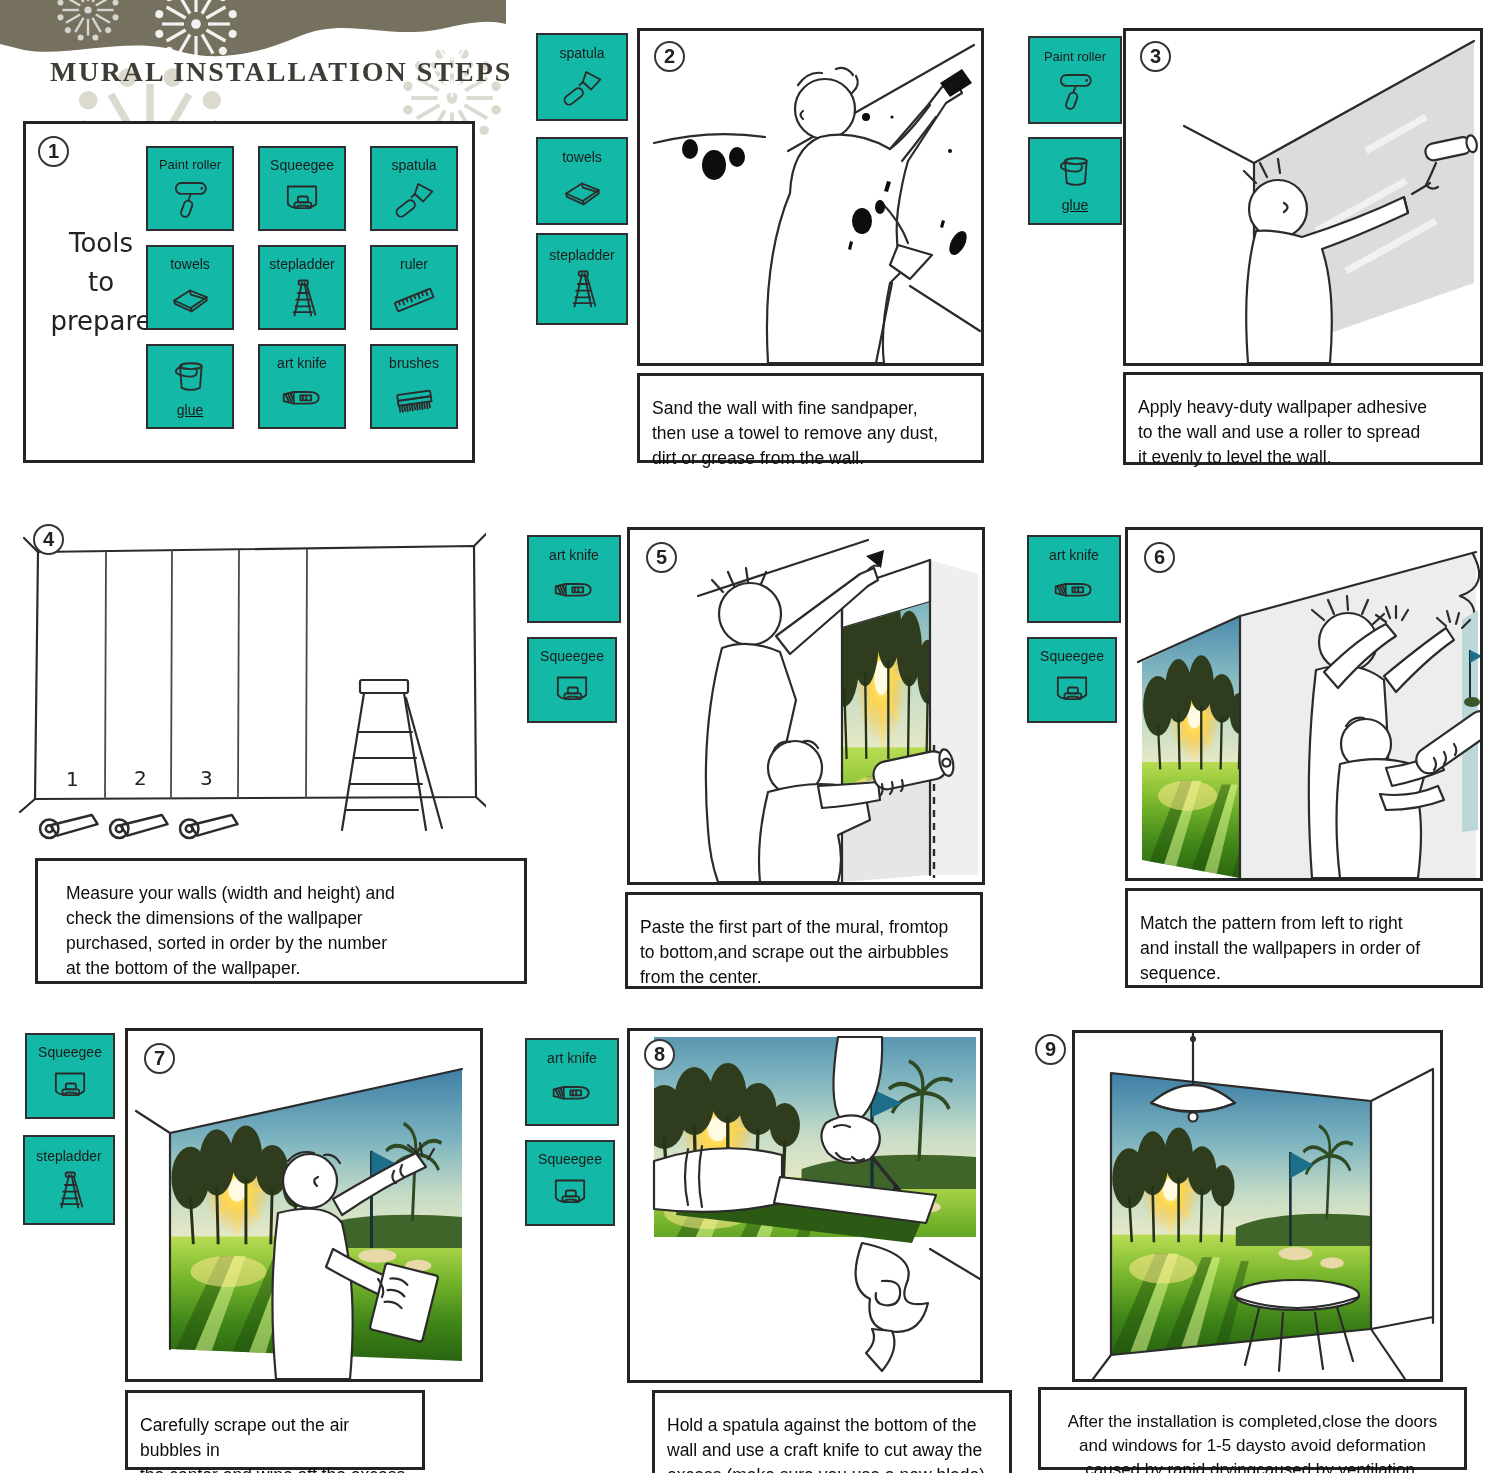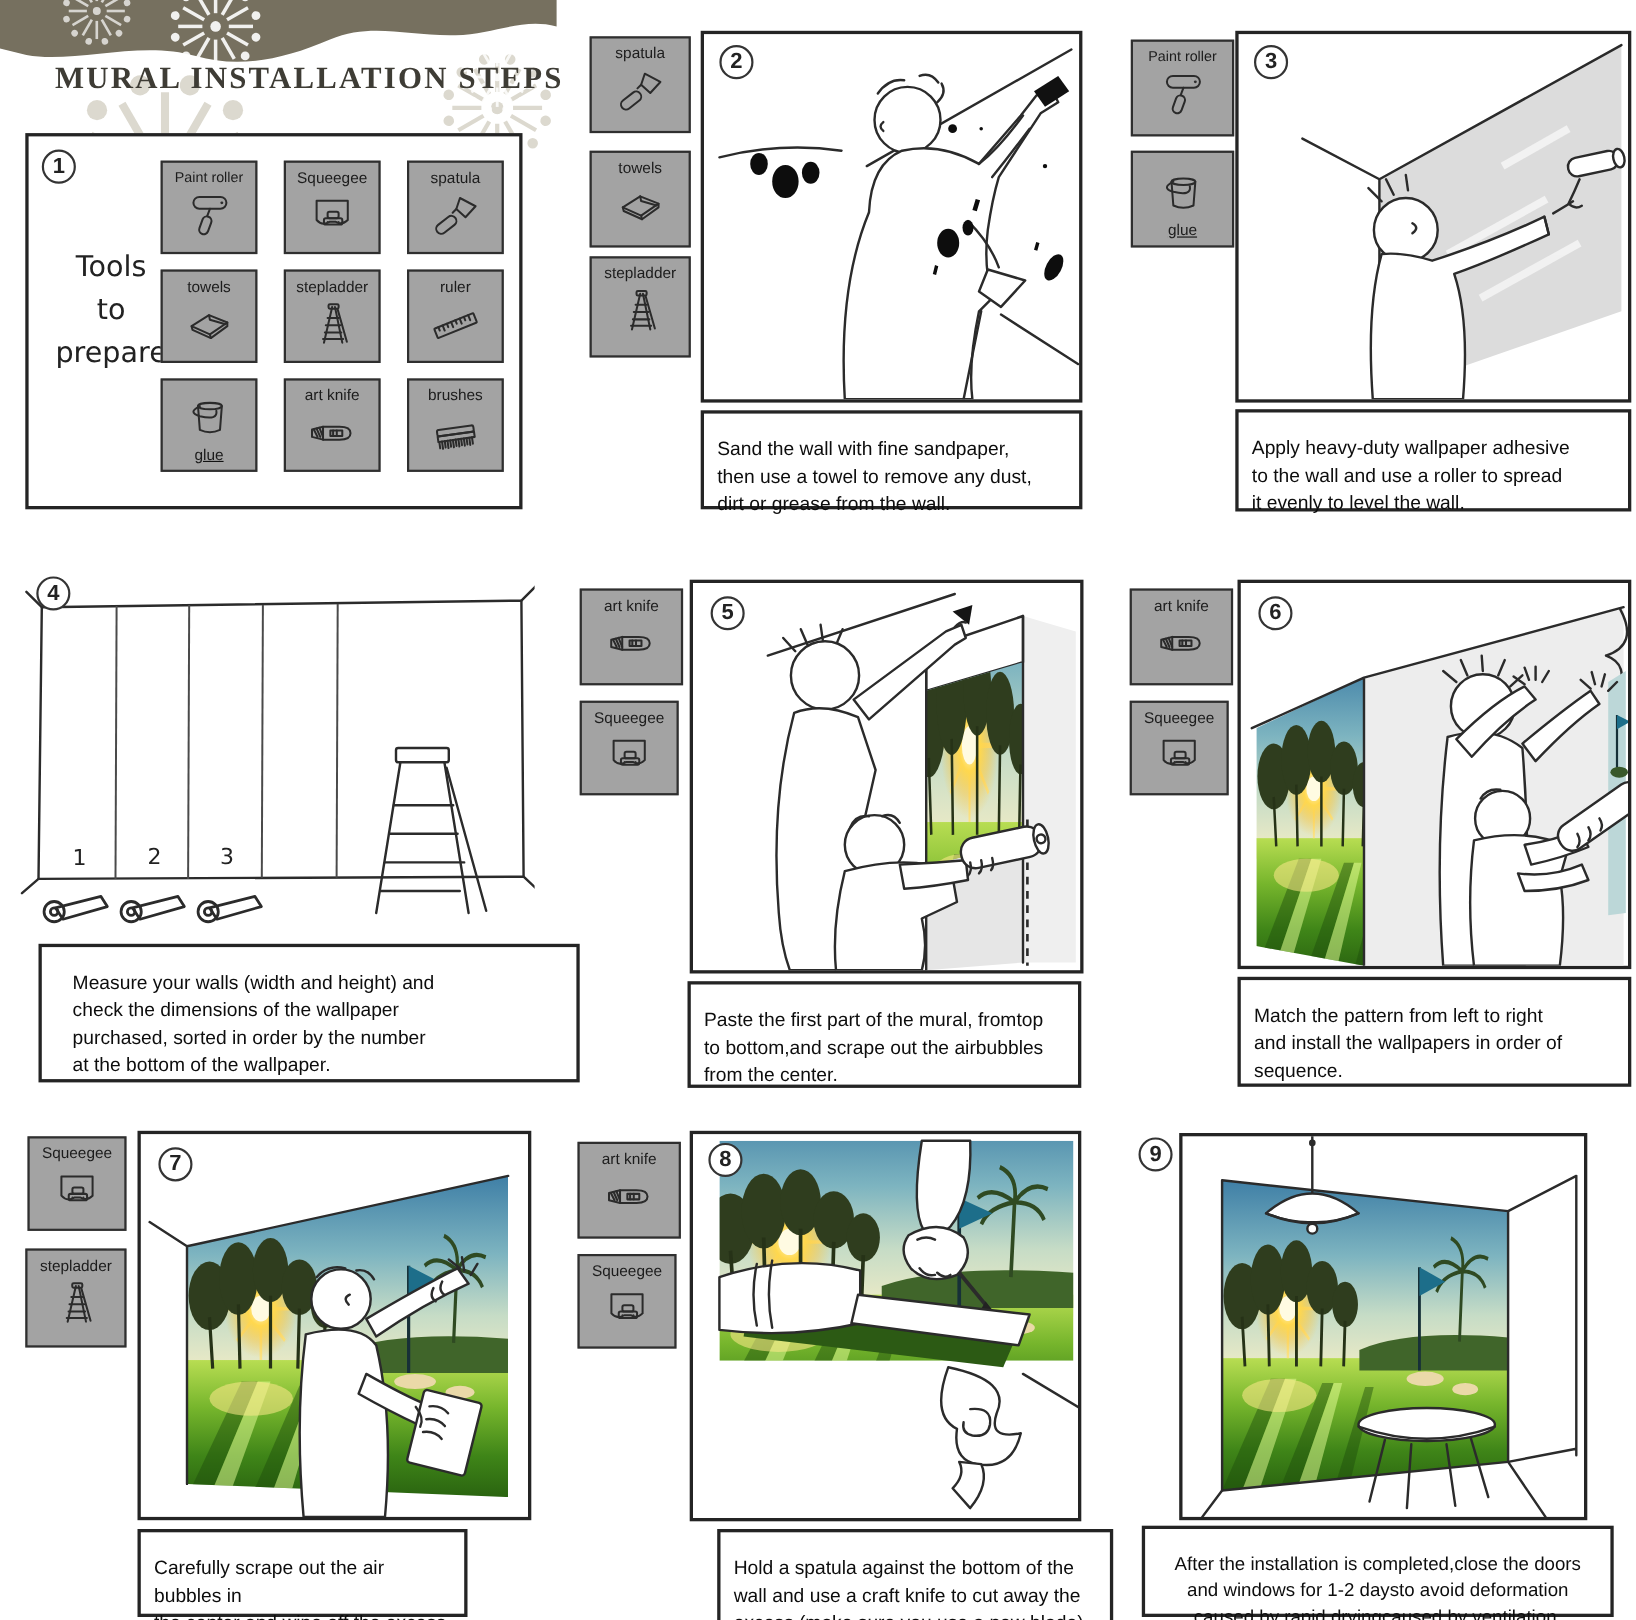--- a/index.html
+++ b/index.html
@@ -6,22 +6,22 @@
   .sheet{position:relative;width:1487px;height:1473px;background:#fff;overflow:hidden;
          font-family:"Liberation Sans",sans-serif;color:#111;}
   .title{position:absolute;left:50px;top:56px;font-family:"Liberation Serif",serif;
          font-weight:bold;font-size:28px;letter-spacing:2px;color:#3e3c35;white-space:nowrap;}
   .panel{position:absolute;border:3px solid #242424;background:#fff;box-sizing:border-box;}
   .caption{position:absolute;border:3px solid #242424;background:#fff;box-sizing:border-box;
            font-size:17.5px;line-height:1.42;padding:20px 12px;white-space:pre-line;color:#0d0d0d;}
   .numcircle{position:absolute;width:31px;height:31px;border:2.5px solid #343434;border-radius:50%;
              display:flex;align-items:center;justify-content:center;font-size:20px;font-weight:bold;
              color:#222;background:#fff;box-sizing:border-box;z-index:5;}
-  .toolbox{position:absolute;border:2.5px solid #2f2f2f;background:#a3a3a3;box-sizing:border-box;
-           display:flex;flex-direction:column;align-items:center;padding:5px 2px 2px;}
+  .toolbox{position:absolute;border:2.5px solid #2f2f2f;background:#14b8a6;box-sizing:border-box;
+           display:flex;flex-direction:column;align-items:center;padding:5px 2px 2px;justify-content:center;}
   .toolbox.rev{flex-direction:column-reverse;padding:2px 2px 6px;text-decoration:underline;}
   .tlabel{font-size:14px;color:#1c1c1c;white-space:nowrap;}
   .ticon{width:54px;height:50px;margin-top:1px;}
   .toolgrid{position:absolute;left:120px;top:22px;display:grid;
             grid-template-columns:repeat(3,88px);grid-auto-rows:85px;gap:14px 24px;}
   .toolgrid .toolbox{position:static;}
   .tools-label{position:absolute;left:4px;top:100px;width:142px;text-align:center;
                font-family:"DejaVu Sans",sans-serif;font-weight:normal;font-size:26px;
                line-height:1.5;color:#222;white-space:pre-line;}
   .mainbox{position:absolute;border:3px solid #242424;background:#fff;box-sizing:border-box;}
@@ -601,16 +601,16 @@
       <path class="sk" d="M76 70 Q118 88 160 70"></path>
       <circle class="skf" cx="118" cy="84" r="4.5"></circle>
       <g>
         <ellipse class="skf" cx="222" cy="262" rx="62" ry="15"></ellipse>
         <path class="sk" d="M160 264 Q222 286 284 264"></path>
         <path class="sk" d="M184 276 L170 332 M208 280 L204 338 M240 280 L248 336 M262 274 L278 328"></path>
       </g>
     </svg>
   </div>
   <div class="caption" style="left:1038px;top:1387px;width:429px;height:83px;font-size:17px;text-align:center">After the installation is completed,close the doors
-and windows for 1-2 daysto avoid deformation
+and windows for 1-5 daysto avoid deformation
 caused by rapid dryingcaused by ventilation.</div>
 
 </div>
 
 </body></html>

